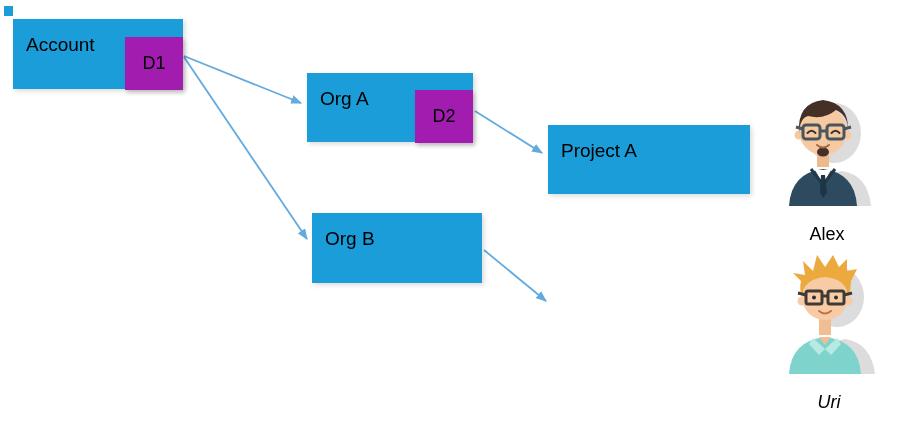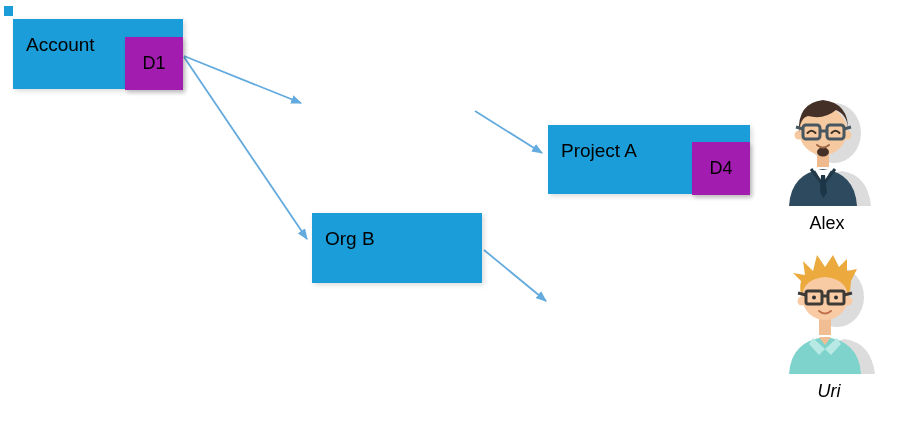--- a/index.html
+++ b/index.html
@@ -19,21 +19,21 @@
   #node-account   {left:13px;  top:19px;  width:170px; height:70px;}
   #node-account .badge{top:18px;}
   #node-org-a     {left:307px; top:73px;  width:166px; height:69px;}
   #node-project-a {left:548px; top:125px; width:172px; height:69px;padding-left:30px;}
   #node-org-b     {left:312px; top:213px; width:170px; height:70px;}
   #node-project-b {left:555px; top:272px; width:168px; height:69px;}
 
   .user{position:absolute;width:96px;text-align:center;}
   #user-alex{left:779px;top:91px;}
   #user-uri {left:781px;top:249px;font-style:italic;}
-  .user-name{font-size:18px;color:#000;margin-top:3px;}
+  .user-name{font-size:18px;color:#000;margin-top:14px;}
 </style>
 </head>
 <body>
 
 <div class="canvas">
 
   <div class="fragment"></div>
 
   <svg class="arrow-layer" viewBox="0 0 904 428">
     <defs>
@@ -45,24 +45,27 @@
     <line x1="184" y1="57" x2="307" y2="239" stroke="#63aade" stroke-width="1.8" marker-end="url(#ah)"></line>
     <line x1="475" y1="111" x2="542" y2="153" stroke="#63aade" stroke-width="1.8" marker-end="url(#ah)"></line>
     <line x1="484" y1="250" x2="546" y2="301" stroke="#63aade" stroke-width="1.8" marker-end="url(#ah)"></line>
   </svg>
 
   <div class="node" id="node-account">
     <span class="node-label">Account</span>
     <div class="badge">D1</div>
   </div>
 
+  <div class="node" id="node-org-a">
+    <span class="node-label">Org A</span>
+    <div class="badge">D2</div>
+  </div>
 
   <div class="node" id="node-project-a">
     <span class="node-label">Project A</span>
-    <div class="badge">D4</div>
   </div>
 
   <div class="node" id="node-org-b">
     <span class="node-label">Org B</span>
   </div>
 
 
   <div class="user" id="user-alex">
     <svg width="96" height="115" viewBox="0 0 96 115">
 

